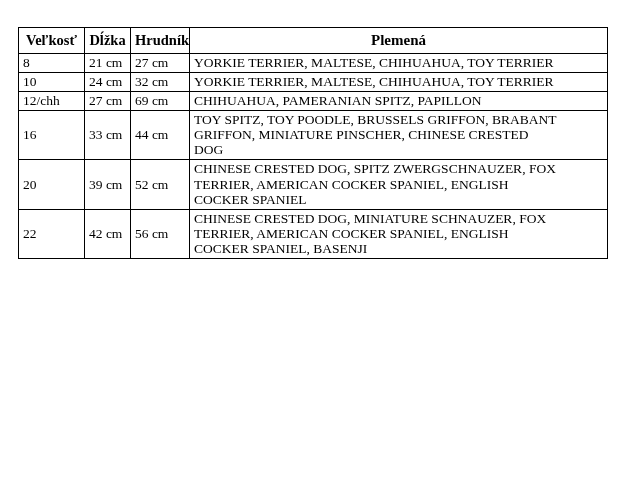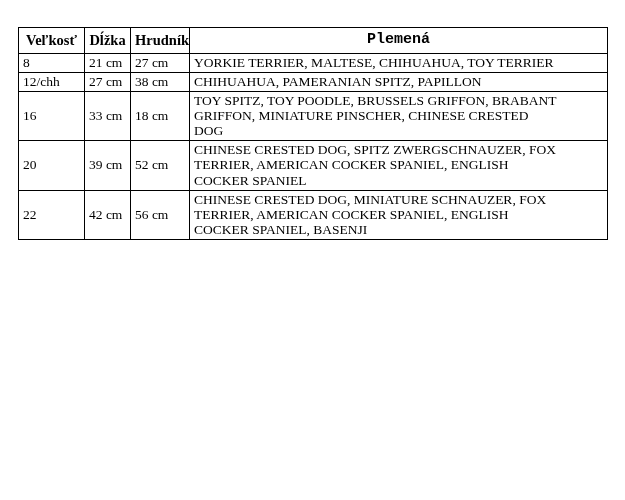--- a/index.html
+++ b/index.html
@@ -42,21 +42,20 @@
   }
   table.size-table thead th {
     font-weight: bold;
     text-align: center;
     font-size: 14.5px;
     padding-top: 4px;
     padding-bottom: 4px;
   }
   table.size-table thead th.breed-head {
     font-size: 15px;
-    font-family: Liberation Mono, monospace;
   }
   td.cell-size, td.cell-len, td.cell-chest {
     text-align: left;
     white-space: nowrap;
   }
   td.cell-breed {
     text-align: left;
   }
   td.cell-breed .line {
     display: block;
@@ -85,31 +84,39 @@
     <tbody>
       <tr>
         <td class="cell-size">8</td>
         <td class="cell-len">21 cm</td>
         <td class="cell-chest">27 cm</td>
         <td class="cell-breed">
           <span class="line">YORKIE TERRIER, MALTESE, CHIHUAHUA, TOY TERRIER</span>
         </td>
       </tr>
       <tr>
+        <td class="cell-size">10</td>
+        <td class="cell-len">24 cm</td>
+        <td class="cell-chest">32 cm</td>
+        <td class="cell-breed">
+          <span class="line">YORKIE TERRIER, MALTESE, CHIHUAHUA, TOY TERRIER</span>
+        </td>
+      </tr>
+      <tr>
         <td class="cell-size">12/chh</td>
         <td class="cell-len">27 cm</td>
-        <td class="cell-chest">38 cm</td>
+        <td class="cell-chest">69 cm</td>
         <td class="cell-breed">
           <span class="line">CHIHUAHUA, PAMERANIAN SPITZ, PAPILLON</span>
         </td>
       </tr>
       <tr>
         <td class="cell-size">16</td>
         <td class="cell-len">33 cm</td>
-        <td class="cell-chest">18 cm</td>
+        <td class="cell-chest">44 cm</td>
         <td class="cell-breed">
           <span class="line">TOY SPITZ, TOY POODLE, BRUSSELS GRIFFON, BRABANT</span>
           <span class="line">GRIFFON, MINIATURE PINSCHER, CHINESE CRESTED</span>
           <span class="line">DOG</span>
         </td>
       </tr>
       <tr>
         <td class="cell-size">20</td>
         <td class="cell-len">39 cm</td>
         <td class="cell-chest">52 cm</td>

